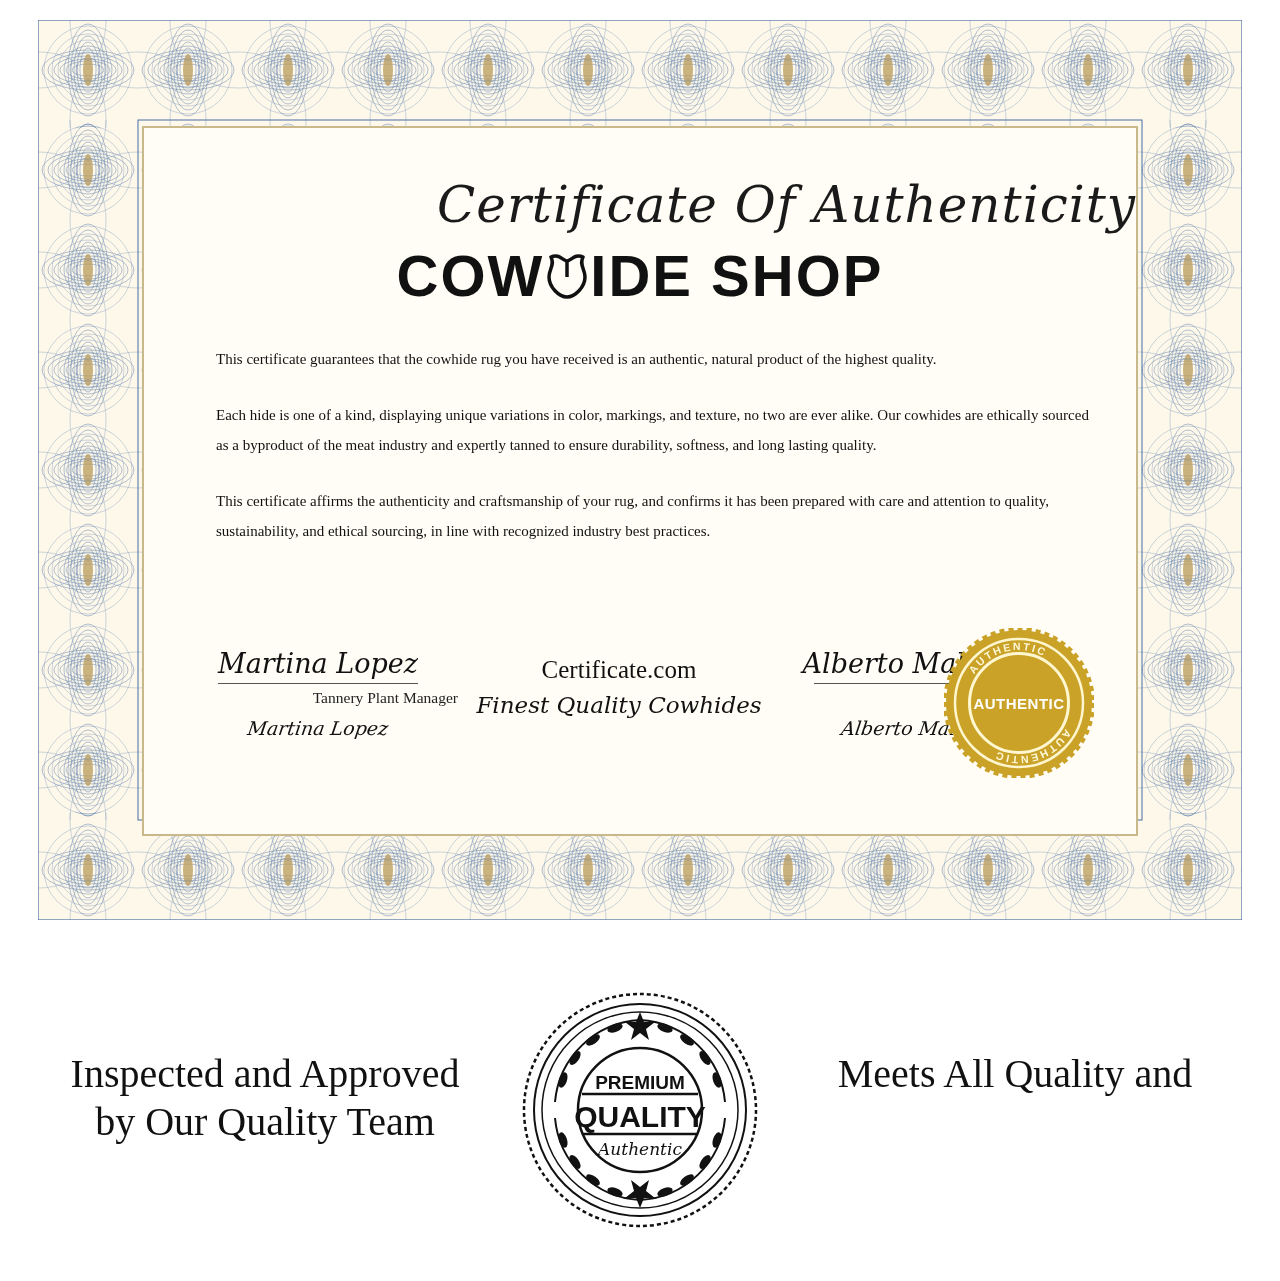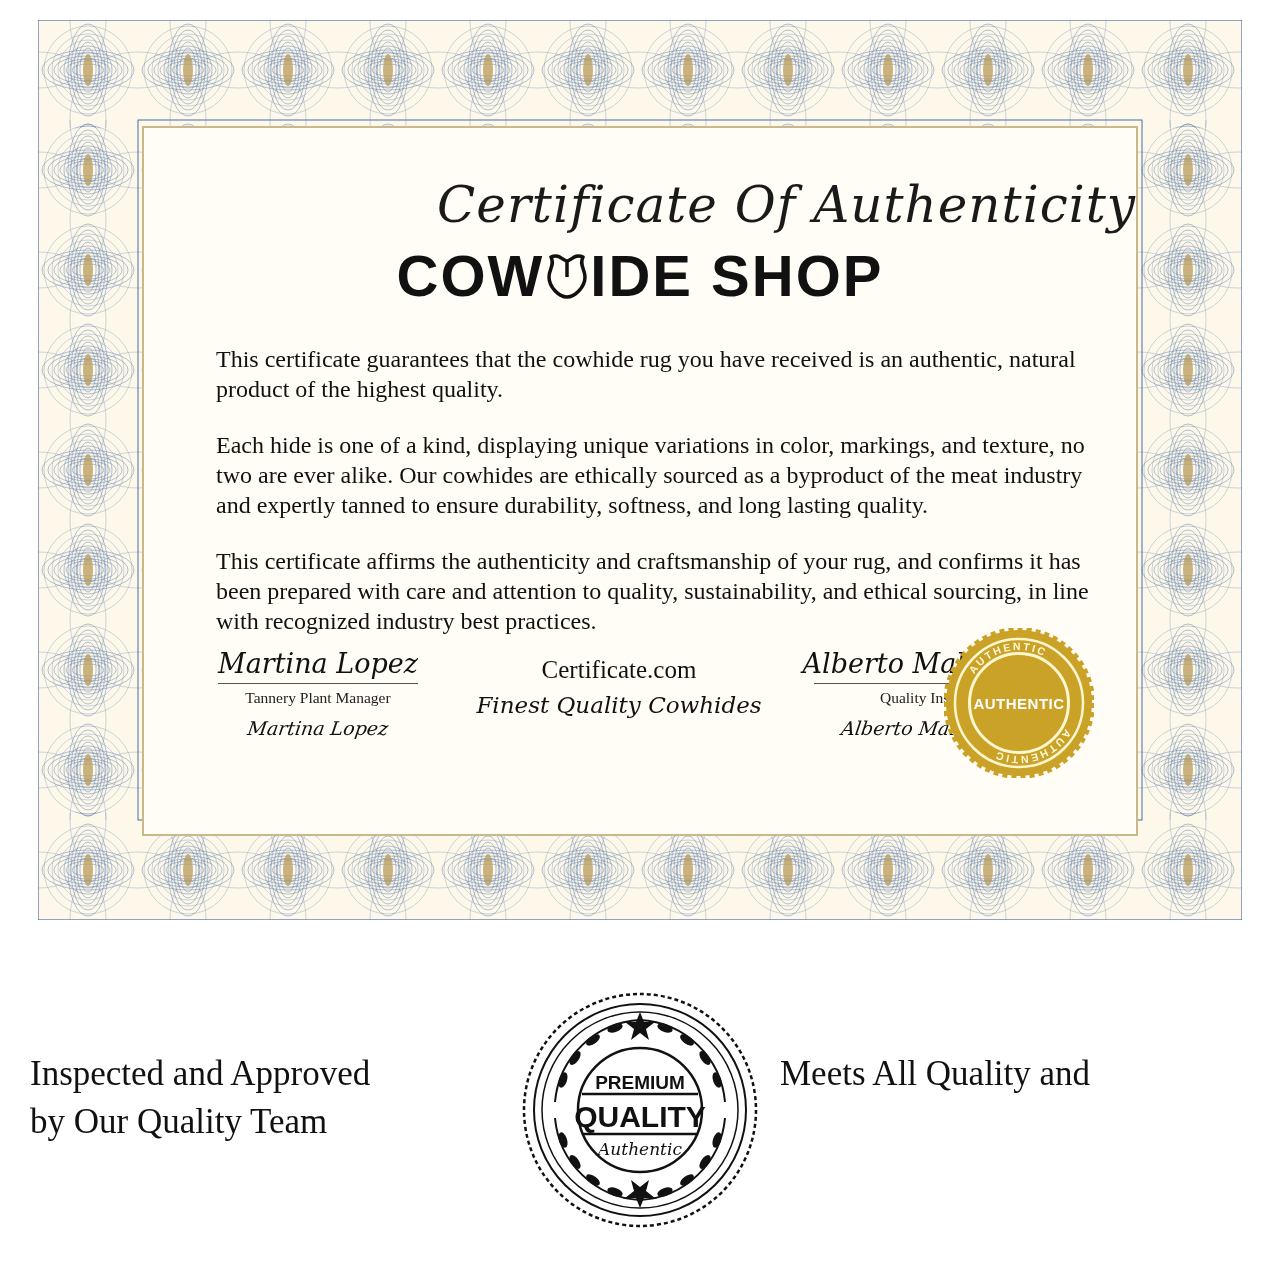--- a/index.html
+++ b/index.html
@@ -80,21 +80,21 @@
     vertical-align: middle;
     width: 44px;
     height: 50px;
     position: relative;
     margin: 0 1px;
   }
 
   .body-copy {
     margin: 34px 32px 0 72px;
     font-family: "Liberation Serif", serif;
-    font-size: 24px;
+    font-size: 15px;
     line-height: 30px;
     color: #111;
     text-align: left;
   }
   .body-copy p { margin: 0 0 26px 0; }
 
   
   .sig-area {
     position: absolute;
     left: 0;
@@ -114,20 +114,21 @@
     white-space: nowrap;
   }
   .sig-rule {
     border-bottom: 1.5px solid #555;
     margin: 4px auto 5px auto;
   }
   .sig-role {
     font-family: "Liberation Serif", serif;
     font-size: 15.5px;
     color: #222;
+    text-align: right;
   }
   .sig-hand {
     font-family: "DejaVu Serif", serif;
     font-style: italic;
     font-size: 19px;
     color: #111;
     margin-top: 10px;
     white-space: nowrap;
     transform: skewX(-8deg);
   }
@@ -188,23 +189,24 @@
   .bottom {
     position: absolute;
     left: 0;
     top: 980px;
     width: 1280px;
     height: 260px;
   }
   .bottom-text {
     position: absolute;
     font-family: "Liberation Serif", serif;
-    font-size: 35px;
+    font-size: 40px;
     line-height: 48px;
     color: #111;
+    text-align: center;
   }
   .bottom-left { left: 30px; top: 70px; width: 470px; }
   .bottom-right { right: 30px; top: 70px; width: 470px; }
 
   .premium-badge {
     position: absolute;
     left: 50%;
     transform: translateX(-50%);
     top: 10px;
     width: 240px;

